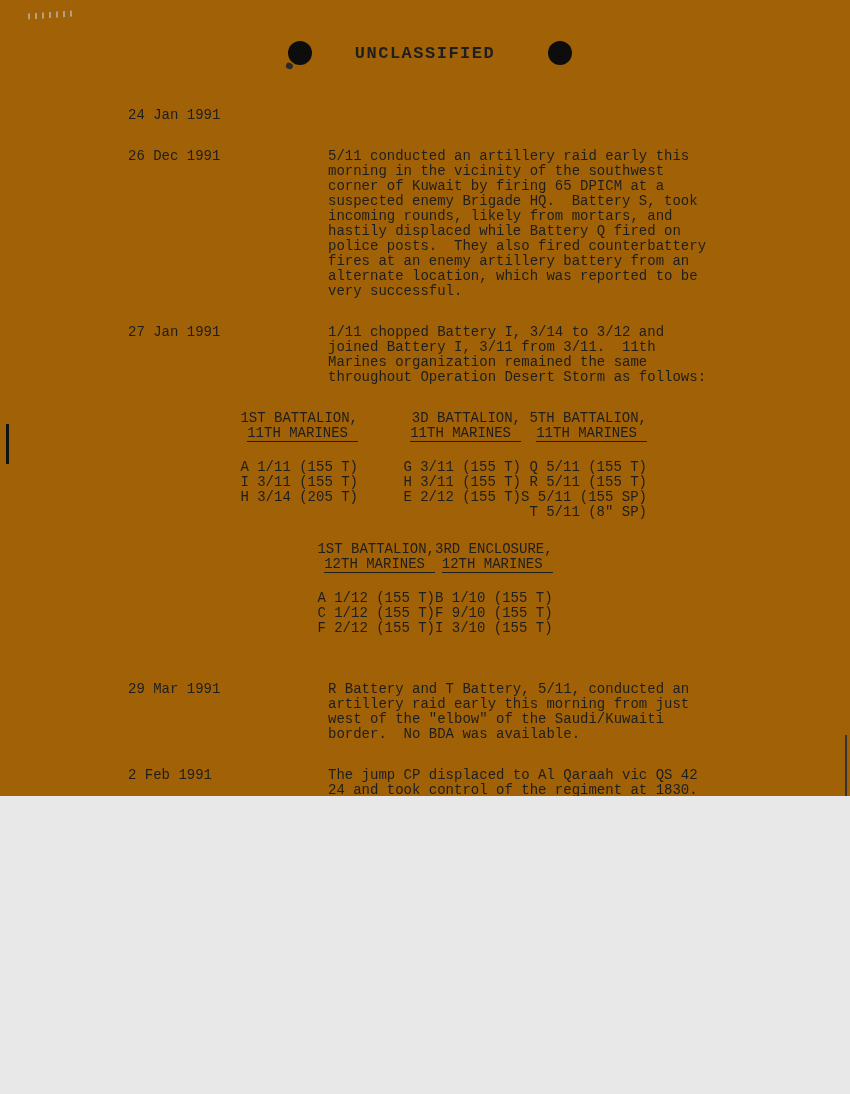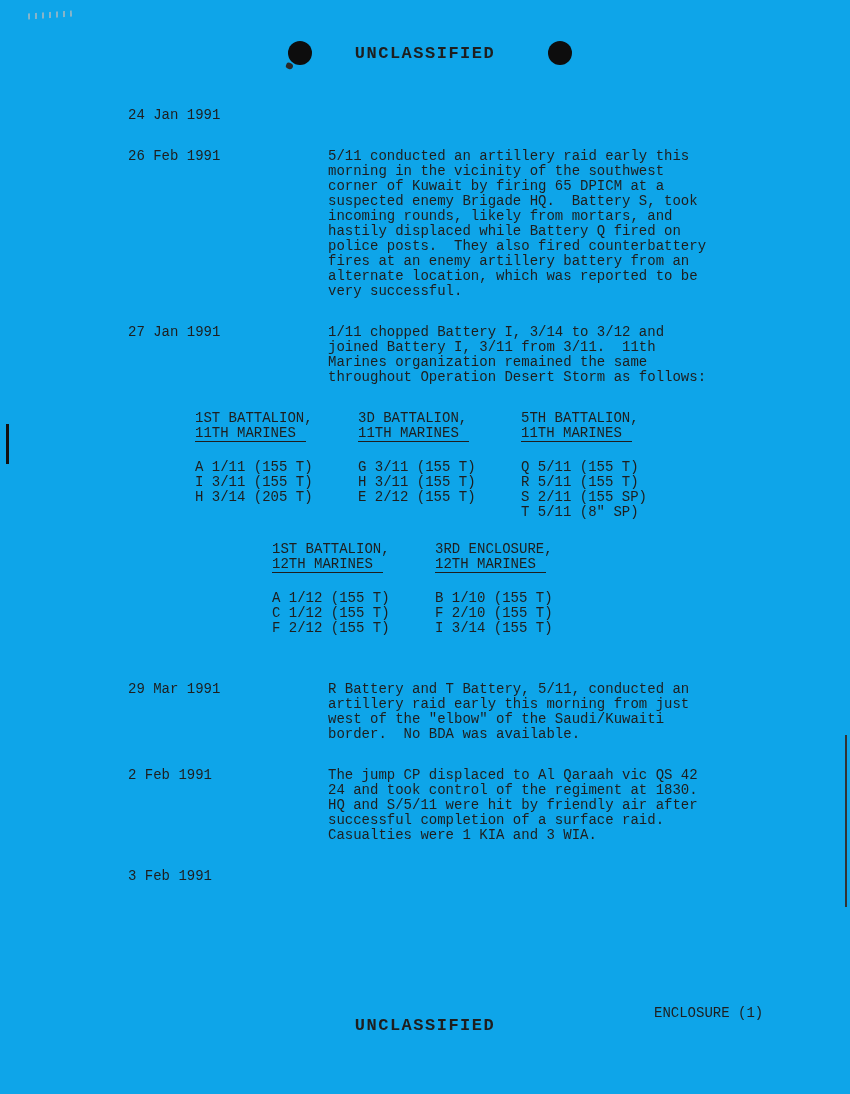--- a/index.html
+++ b/index.html
@@ -1,21 +1,21 @@
 <!DOCTYPE html>
 <html><head>
 <meta charset="utf-8">
 <style>
   html, body { margin: 0; padding: 0; background: #e8e8e8; }
   .page {
     position: relative;
     width: 850px;
-    height: 1094px;
+    height: 796px;
     margin: 0 auto;
-    background: #0ea5e9;
+    background: #a16207;
     font-family: "Liberation Mono", "DejaVu Sans Mono", monospace;
     font-size: 14px;
     line-height: 15px;
     color: #1e1e1e;
     overflow: hidden;
   }
 
   
   .header-band {
     position: absolute;
@@ -75,20 +75,21 @@
   }
   .entry-body {
     width: 450px;
     white-space: pre-wrap;
   }
 
   
   .org-table {
     display: flex;
     white-space: nowrap;
+    text-align: right;
   }
   .org-table.t1 { margin-left: 95px;  margin-bottom: 22px; }
   .org-table.t2 { margin-left: 172px; margin-bottom: 46px; }
   .org-col { width: 163px; flex-shrink: 0; }
   .org-col:last-child { width: auto; }
   .org-col .hdr2 {
     display: inline-block;
     border-bottom: 1.5px solid #1e1e1e;
     padding-right: 10px;
     margin-bottom: 3px;
@@ -130,21 +131,21 @@
 
   <div class="header-band">UNCLASSIFIED</div>
 
   <div class="content">
 
     <div class="entry">
       <div class="entry-date">24 Jan 1991</div>
     </div>
 
     <div class="entry">
-      <div class="entry-date">26 Feb 1991</div>
+      <div class="entry-date">26 Dec 1991</div>
       <div class="entry-body">5/11 conducted an artillery raid early this
 morning in the vicinity of the southwest
 corner of Kuwait by firing 65 DPICM at a
 suspected enemy Brigade HQ.  Battery S, took
 incoming rounds, likely from mortars, and
 hastily displaced while Battery Q fired on
 police posts.  They also fired counterbattery
 fires at an enemy artillery battery from an
 alternate location, which was reported to be
 very successful.</div>
@@ -176,43 +177,43 @@
           <div>H 3/11 (155 T)</div>
           <div>E 2/12 (155 T)</div>
         </div>
       </div>
       <div class="org-col">
         <div>5TH BATTALION,</div>
         <div><span class="hdr2">11TH MARINES</span></div>
         <div class="org-units">
           <div>Q 5/11 (155 T)</div>
           <div>R 5/11 (155 T)</div>
-          <div>S 2/11 (155 SP)</div>
+          <div>S 5/11 (155 SP)</div>
           <div>T 5/11 (8" SP)</div>
         </div>
       </div>
     </div>
 
     <div class="org-table t2">
       <div class="org-col">
         <div>1ST BATTALION,</div>
         <div><span class="hdr2">12TH MARINES</span></div>
         <div class="org-units">
           <div>A 1/12 (155 T)</div>
           <div>C 1/12 (155 T)</div>
           <div>F 2/12 (155 T)</div>
         </div>
       </div>
       <div class="org-col">
         <div>3RD ENCLOSURE,</div>
         <div><span class="hdr2">12TH MARINES</span></div>
         <div class="org-units">
           <div>B 1/10 (155 T)</div>
-          <div>F 2/10 (155 T)</div>
-          <div>I 3/14 (155 T)</div>
+          <div>F 9/10 (155 T)</div>
+          <div>I 3/10 (155 T)</div>
         </div>
       </div>
     </div>
 
     <div class="entry">
       <div class="entry-date">29 Mar 1991</div>
       <div class="entry-body">R Battery and T Battery, 5/11, conducted an
 artillery raid early this morning from just
 west of the "elbow" of the Saudi/Kuwaiti
 border.  No BDA was available.</div>

